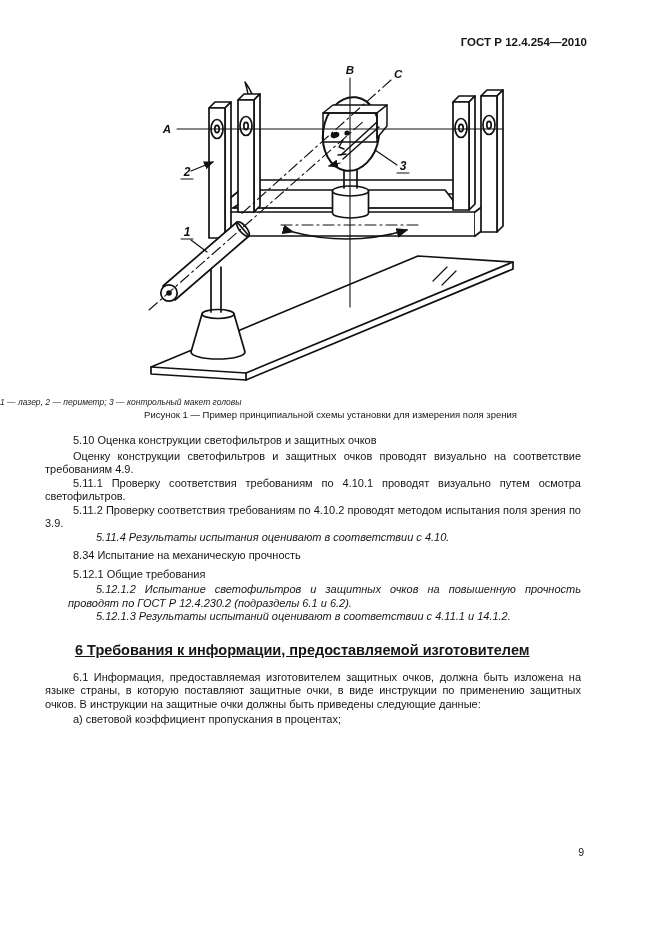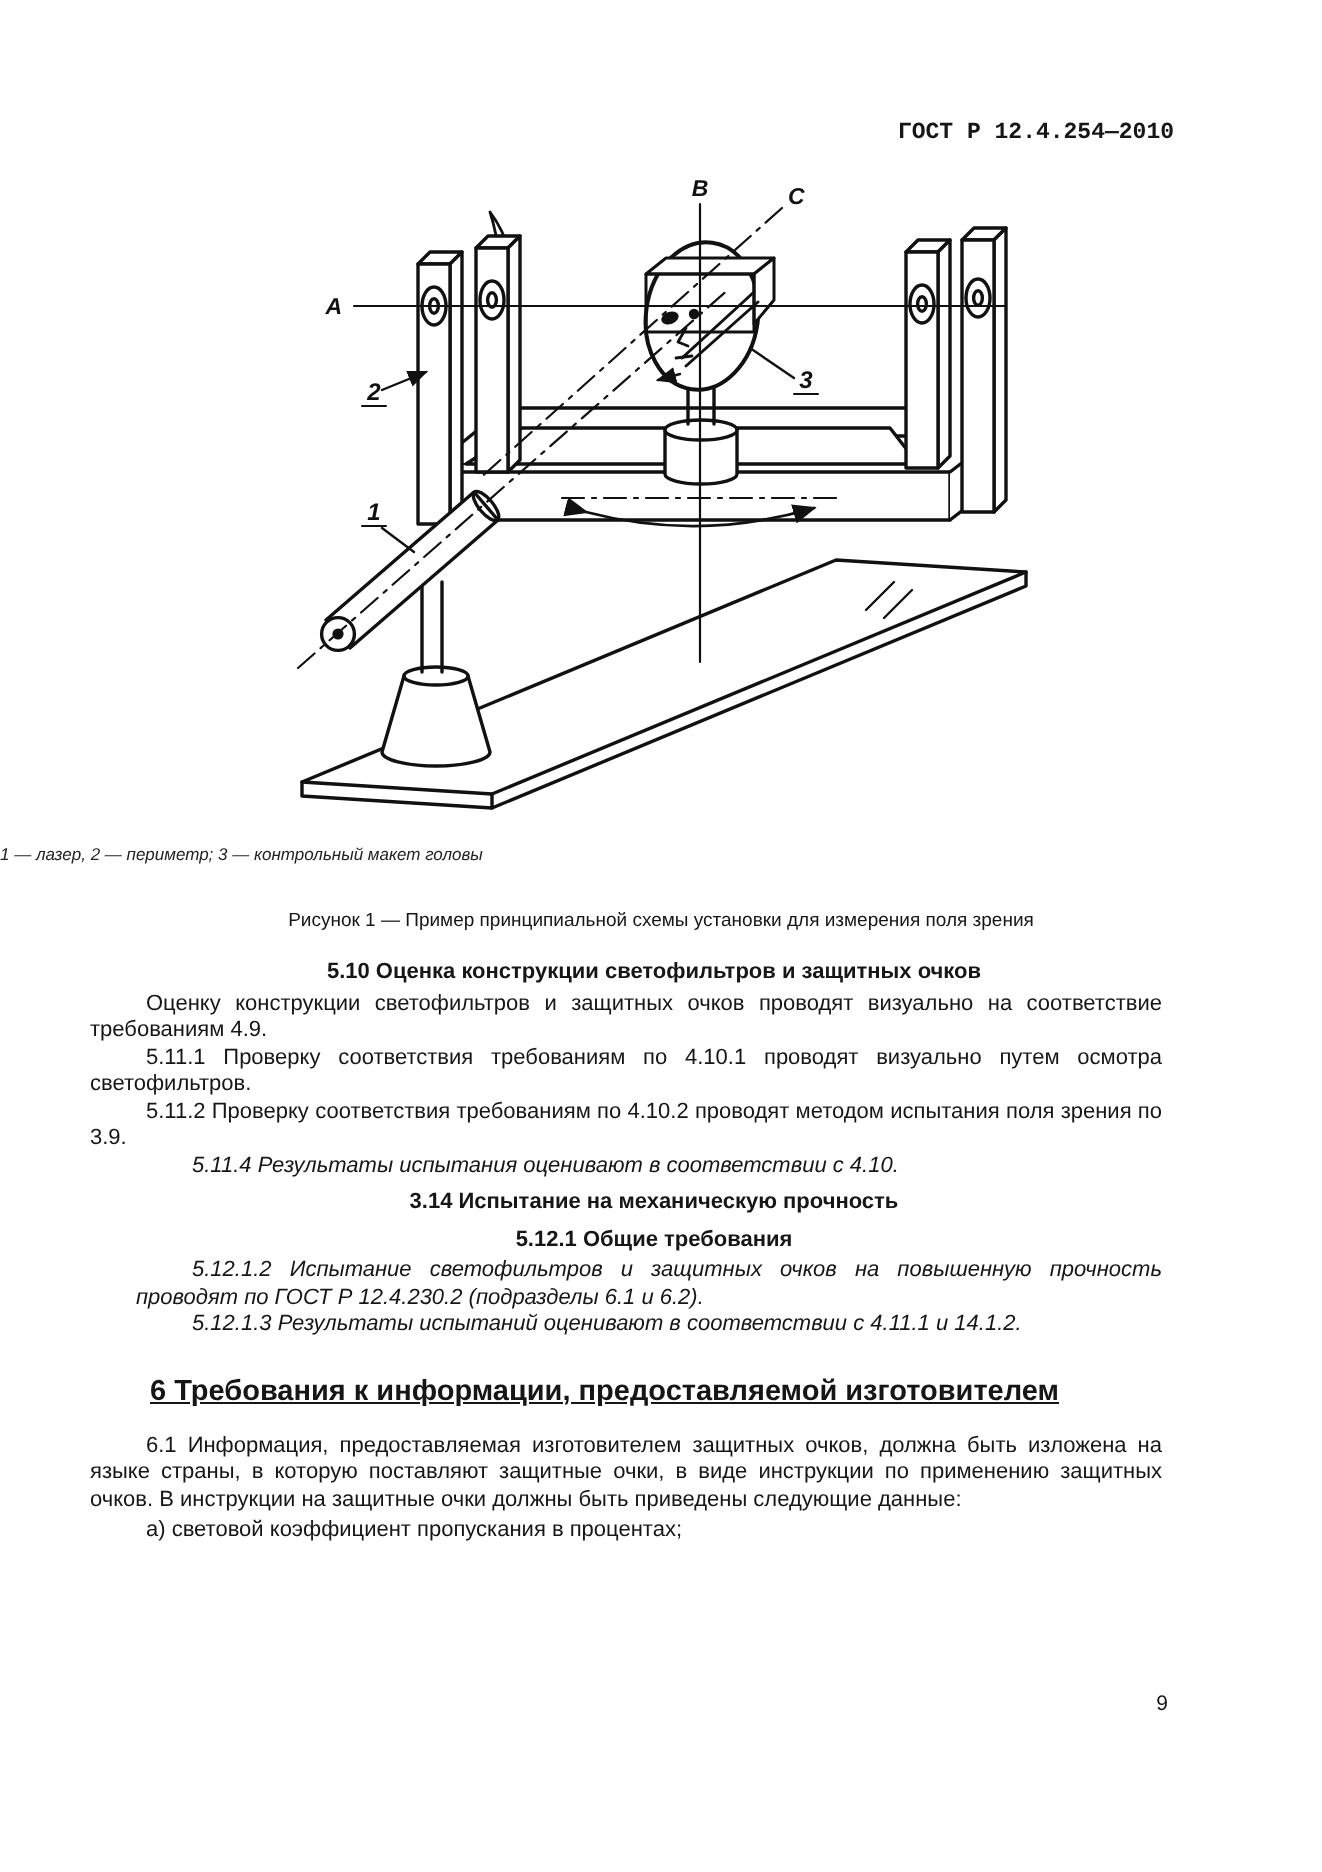--- a/index.html
+++ b/index.html
@@ -2,34 +2,34 @@
 <html lang="ru"><head>
 <meta charset="utf-8">
 <style>
   html,body { margin:0; padding:0; background:#ffffff; }
   .page {
     position:relative; width:661px; height:936px; background:#fff;
     color:#161616; font-family:"Liberation Sans", sans-serif;
     font-size:11px; line-height:13.5px; overflow:hidden;
   }
   .gost-header {
-    padding-top:60px; padding-right:74px;
-    text-align:right; font-weight:bold; font-size:11.5px;font-family:Liberation Mono, monospace;
+    padding-top:36px; padding-right:74px;
+    text-align:right; font-weight:bold; font-size:11.5px;
   }
   .figure-wrap { text-align:center; margin-top:12px; }
   .figure-wrap svg { display:inline-block; }
   .fig-legend {
     text-align:left; font-style:italic; font-size:8.5px; line-height:10px;
     margin-top:2px; color:#222;
   }
   .fig-caption {
-    font-size:9.5px; line-height:11px; margin-top:23px;
+    font-size:9.5px; line-height:11px; margin-top:2px;
   }
   .content { padding:0 80px 0 45px; margin-top:14px; }
-  .blk-h  { font-weight:bold; text-indent:28px; margin:5px 0 2px;text-align:center; }
+  .blk-h  { font-weight:normal; text-indent:28px; margin:5px 0 2px; }
   .blk-p  { text-align:justify; text-indent:28px; }
   .blk-pi { text-align:justify; text-indent:28px; font-style:italic;margin-left:23px; }
   .blk-h2 { font-weight:bold; font-size:14.5px; line-height:17px; text-indent:30px; margin:18px 0 12px;text-decoration:underline; }
   .blk-li { text-align:justify; text-indent:28px; margin-top:2px; }
   .page-number {
     position:absolute; top:846px; right:77px; font-size:10.5px;
   }
   svg text.axlbl { font-family:"Liberation Sans",sans-serif; font-style:italic; font-weight:bold; font-size:11.5px; fill:#111; }
   svg text.numlbl { font-family:"Liberation Sans",sans-serif; font-style:italic; font-weight:bold; font-size:12px; fill:#111; }
 </style>
@@ -156,21 +156,21 @@
     <div class="fig-legend">1 — лазер, 2 — периметр; 3 — контрольный макет головы</div>
     <div class="fig-caption">Рисунок 1 — Пример принципиальной схемы установки для измерения поля зрения</div>
   </div>
 
   <div class="content">
     <div class="blk-h">5.10 Оценка конструкции светофильтров и защитных очков</div>
     <div class="blk-p">Оценку конструкции светофильтров и защитных очков проводят визуально на соответствие требованиям 4.9.</div>
     <div class="blk-p">5.11.1 Проверку соответствия требованиям по 4.10.1 проводят визуально путем осмотра светофильтров.</div>
     <div class="blk-p">5.11.2 Проверку соответствия требованиям по 4.10.2 проводят методом испытания поля зрения по 3.9.</div>
     <div class="blk-pi">5.11.4 Результаты испытания оценивают в соответствии с 4.10.</div>
-    <div class="blk-h">3.14 Испытание на механическую прочность</div>
+    <div class="blk-h">8.34 Испытание на механическую прочность</div>
     <div class="blk-h">5.12.1 Общие требования</div>
     <div class="blk-pi">5.12.1.2 Испытание светофильтров и защитных очков на повышенную прочность проводят по ГОСТ Р 12.4.230.2 (подразделы 6.1 и 6.2).</div>
     <div class="blk-pi">5.12.1.3 Результаты испытаний оценивают в соответствии с 4.11.1 и 14.1.2.</div>
     <div class="blk-h2">6 Требования к информации, предоставляемой изготовителем</div>
     <div class="blk-p">6.1 Информация, предоставляемая изготовителем защитных очков, должна быть изложена на языке страны, в которую поставляют защитные очки, в виде инструкции по применению защитных очков. В инструкции на защитные очки должны быть приведены следующие данные:</div>
     <div class="blk-li">a) световой коэффициент пропускания в процентах;</div>
   </div>
 
   <div class="page-number">9</div>
 </div>

